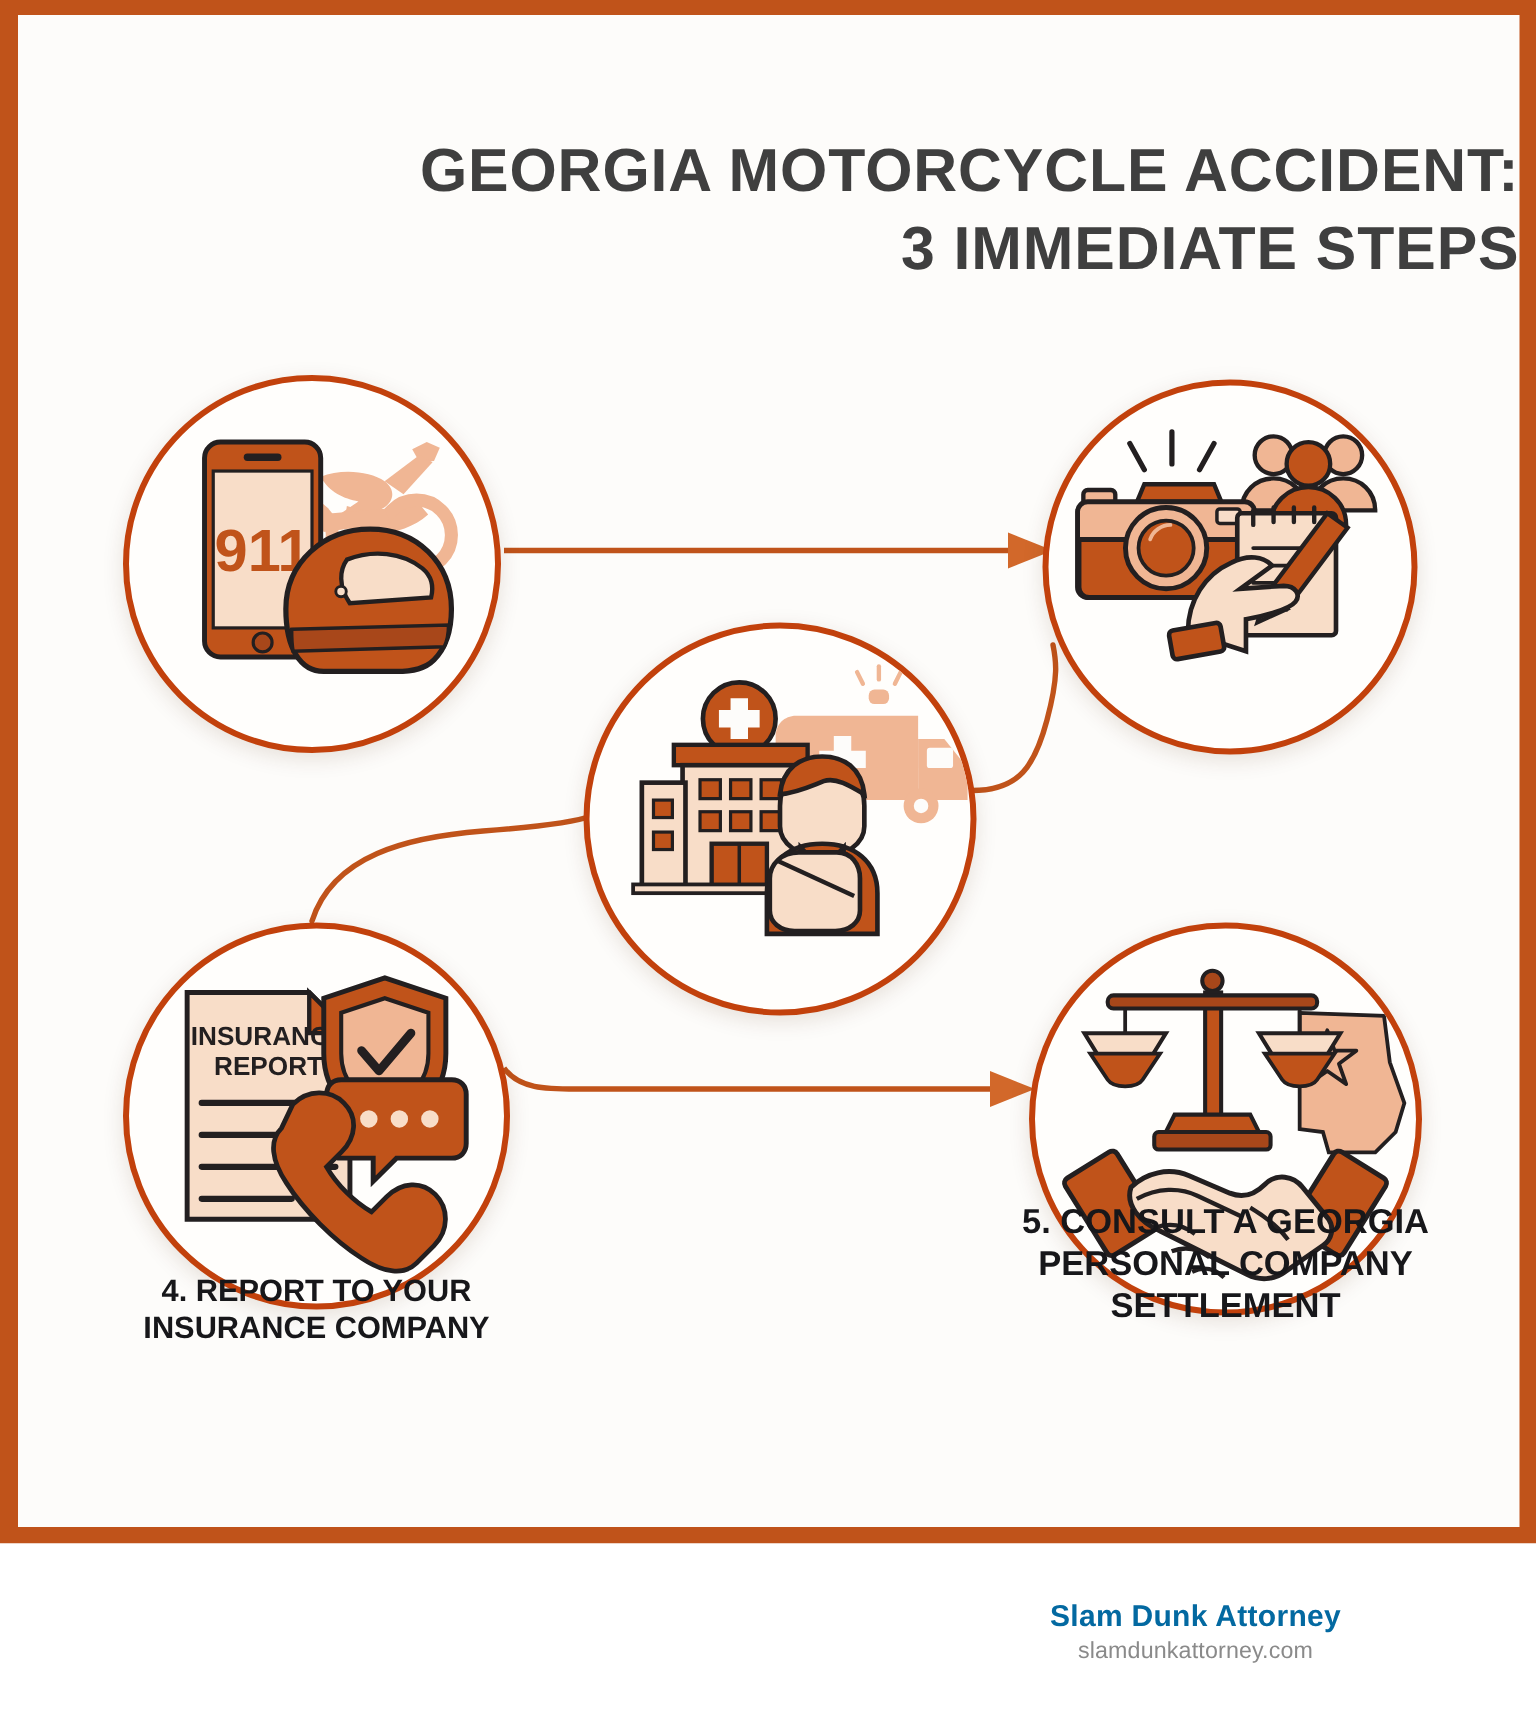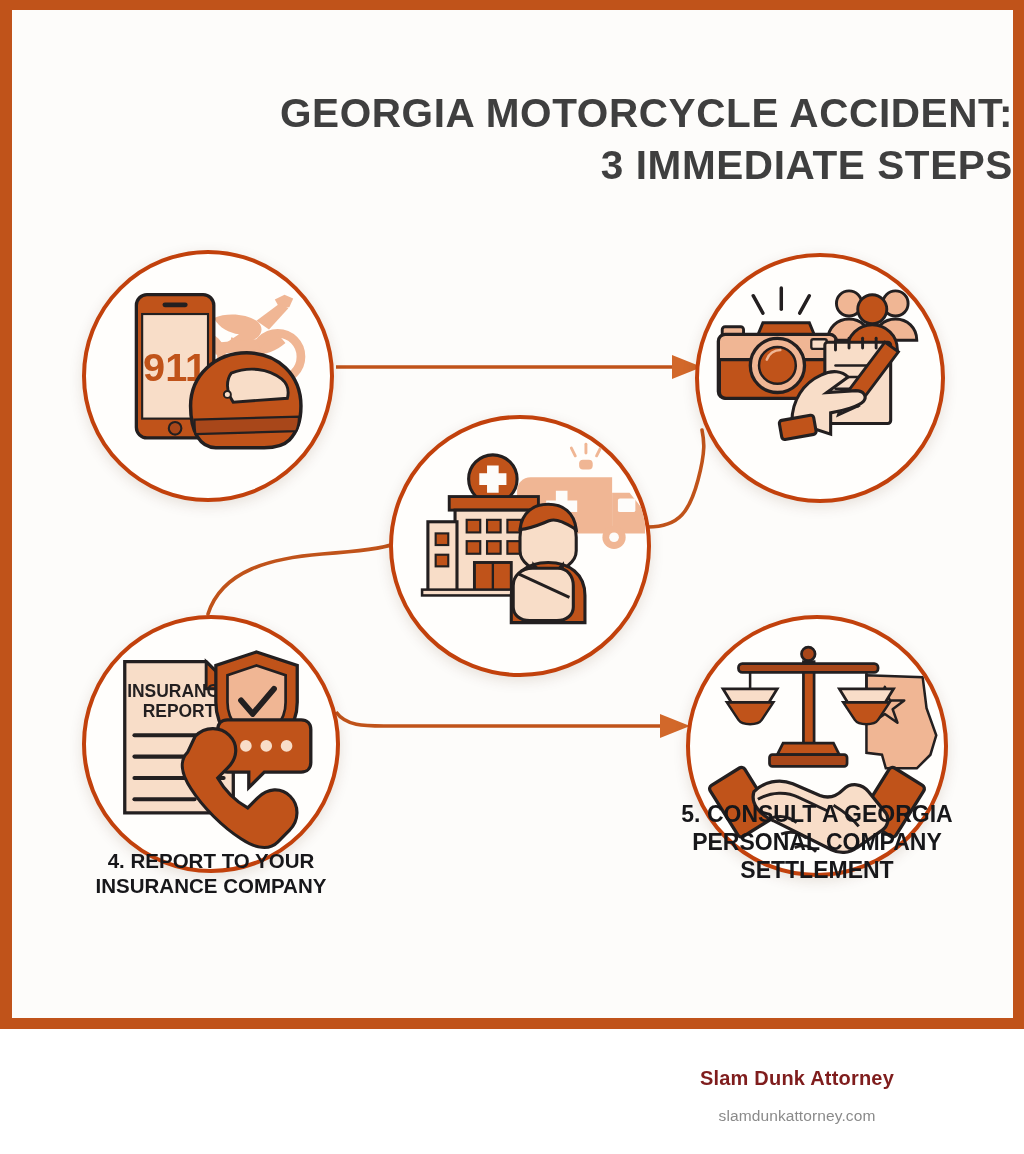--- a/index.html
+++ b/index.html
@@ -88,25 +88,25 @@
     width: 1024px; height: 125px;
     background: #ffffff;
   }
   .brand {
     position: absolute;
     right: 57px; top: 38px;
     text-align: center;
     width: 340px;
   }
   .brand-name {
-    font-size: 20px; font-weight: 700; color: #7f1d1d;
+    font-size: 20px; font-weight: 700; color: #0369a1;
     letter-spacing: .2px;
   }
   .brand-url {
-    font-size: 15.5px; color: #8a8a8a; margin-top: 17px;
+    font-size: 15.5px; color: #8a8a8a; margin-top: 2px;
     letter-spacing: .1px;
   }
 </style>
 </head>
 <body>
 
 <div class="page">
 
   <div class="card-frame">
     <div class="card-inner">

